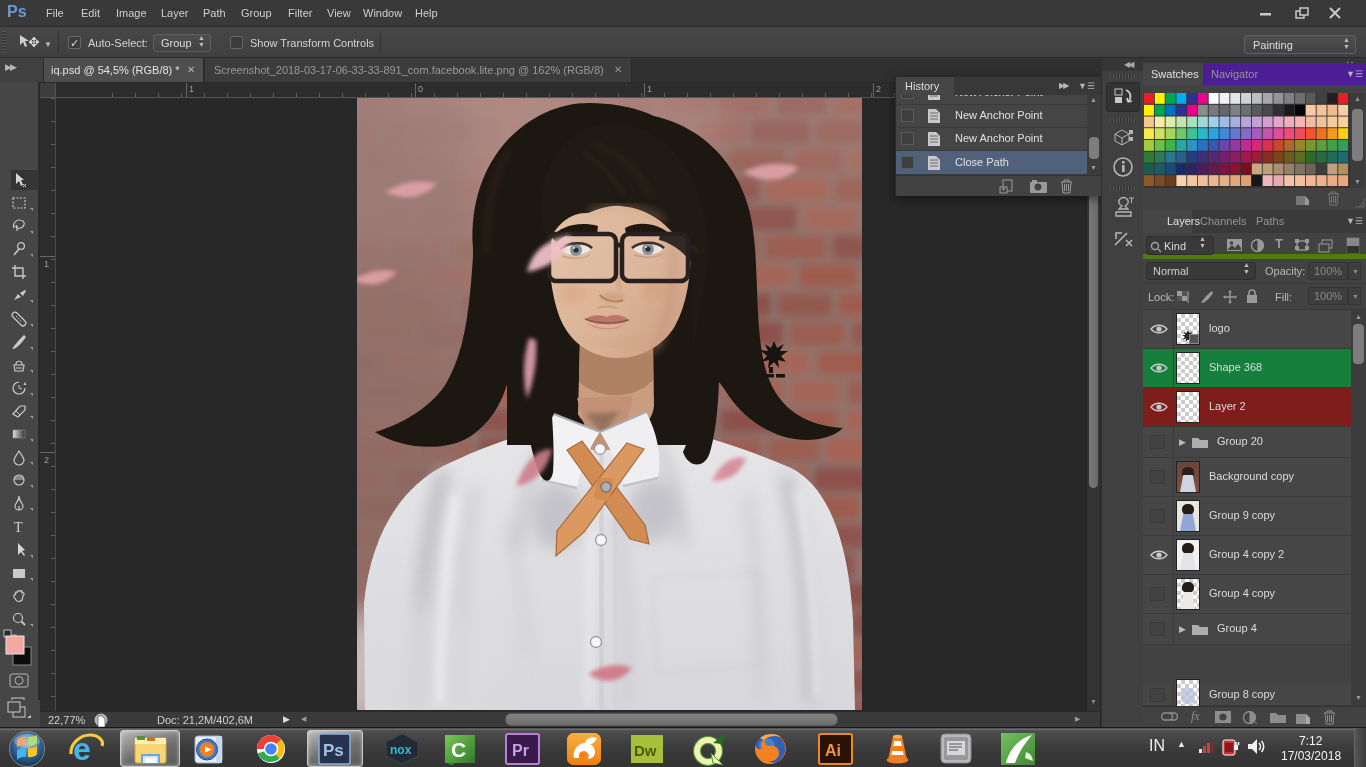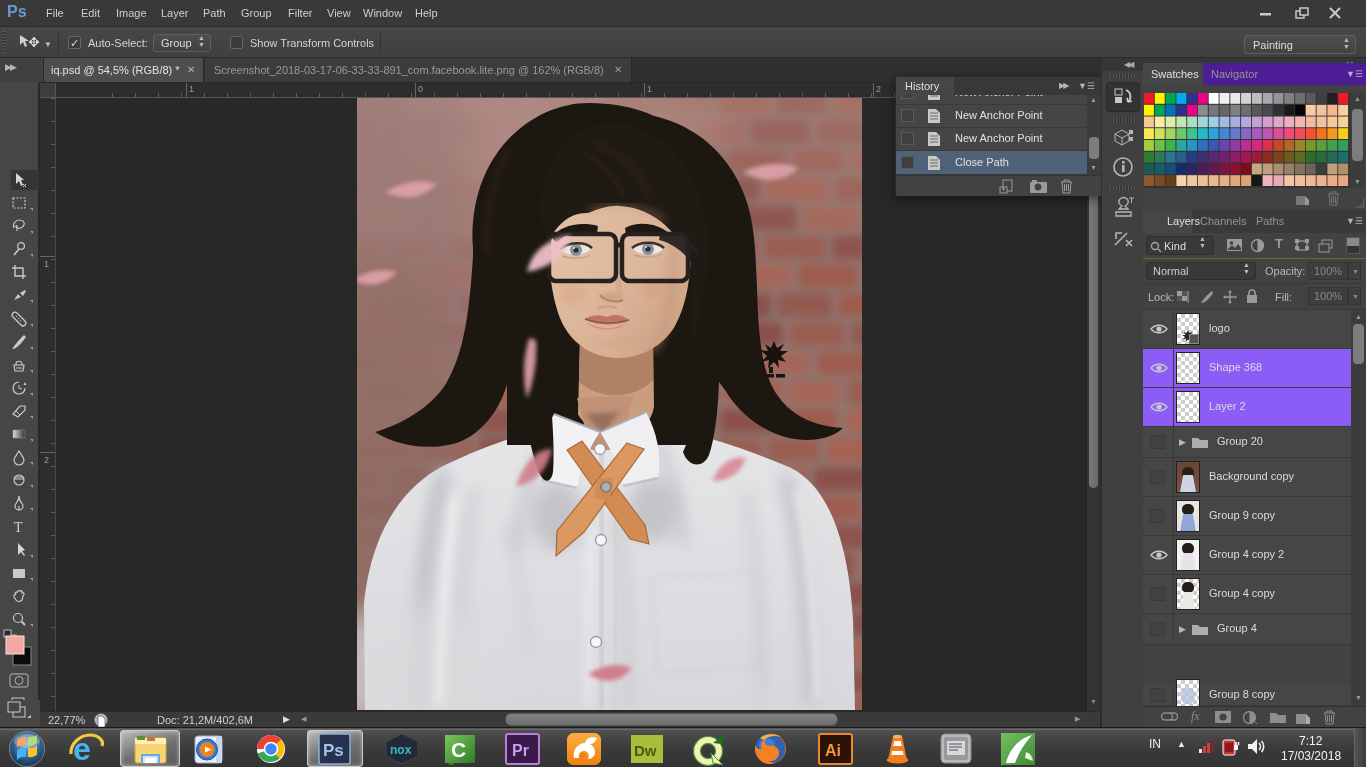--- a/index.html
+++ b/index.html
@@ -1019,21 +1019,21 @@
 
 <div class="a" style="left:1143px;top:210px;width:223px;height:517px;background:#424242">
  <div class="a" style="left:0;top:0;width:223px;height:23px;background:#3a3a3a">
    <div class="a" style="left:0;top:0;width:49px;height:23px;background:#464646">
         <span class="a" style="left:24px;top:5px;color:#e0e0e0">Layers</span>
       </div>
    <span class="a" style="left:57px;top:5px;color:#949494">Channels</span>
    <span class="a" style="left:113px;top:5px;color:#949494">Paths</span>
    <span class="a" style="left:203px;top:6px;color:#b5b5b5;font-size:9px">▼☰</span>
  </div>
- <div class="a" style="left:0;top:23px;width:223px;height:26px;background:#424242;border-bottom:1px solid #4d7c0f">
+ <div class="a" style="left:0;top:23px;width:223px;height:26px;background:#424242;border-bottom:5px solid #4d7c0f">
    <div class="a" style="left:3px;top:3px;width:68px;height:19px;background:#393939;border:1px solid #2e2e2e;border-radius:3px">
      <svg class="a" style="left:3px;top:4px" width="12" height="12">
           <circle cx="5" cy="5" r="3.5" fill="none" stroke="#aaa" stroke-width="1.3"></circle>
           <path d="M8,8 L11,11" stroke="#aaa" stroke-width="1.3"></path>
         </svg>
      <span class="a" style="left:17px;top:3px;color:#ddd">Kind</span>
      <span class="a" style="left:52px;top:-2px;color:#bbb;font-size:7px">▲<br>▼</span>
    </div>
    <svg class="a" style="left:84px;top:6px" width="16" height="14">
         <rect x="0" y="0" width="15" height="12" fill="#9a9a9a"></rect>
@@ -1110,32 +1110,32 @@
         <div class="a" style="left:34px;top:4px;width:22px;height:30px;background:#fff;background-image:linear-gradient(45deg,#ccc 25%,transparent 25%,transparent 75%,#ccc 75%),linear-gradient(45deg,#ccc 25%,transparent 25%,transparent 75%,#ccc 75%);background-size:8px 8px;background-position:0 0,4px 4px;;outline:1px solid #222">
           <svg class="a" style="left:0;top:0" width="22" height="30">
             <g transform="translate(5,16)" fill="#2a241e">
               <path d="M6,0 L4.5,3 L1.5,2 L3.5,5 L0,5 L3,7 L0.5,9.5 L4,8.5 L3.5,12 L6,9.5 L8.5,12 L8,8.5 L11.5,9.5 L9,7 L12,5 L8.5,5 L10.5,2 L7.5,3 Z"></path>
             </g>
           </svg>
           <div class="a" style="left:12px;top:20px;width:10px;height:10px;background:#555;border:1px solid #888"></div>
         </div>
         <span class="a tx" style="left:66px;top:12px;color:#dcdcdc">logo</span>
       </div>
-      <div class="a" style="left:0;top:39px;width:208px;height:39px;background:#8b5cf6;border-bottom:1px solid #3a3a3a">
+      <div class="a" style="left:0;top:39px;width:208px;height:39px;background:#15803d;border-bottom:1px solid #3a3a3a">
         <div class="a" style="left:0;top:13px;width:30px;height:14px">
           <svg class="a" style="left:7px;top:0px" width="18" height="12">
             <path d="M1,6 C5,1 13,1 17,6 C13,11 5,11 1,6 Z" fill="none" stroke="#c9c9c9" stroke-width="1.3"></path>
             <circle cx="9" cy="6" r="2.6" fill="#c9c9c9"></circle>
           </svg>
         </div>
         <div class="a" style="left:30px;top:0;width:1px;height:39px;background:#393939"></div>
         <div class="a" style="left:34px;top:4px;width:22px;height:30px;background:#fff;background-image:linear-gradient(45deg,#ccc 25%,transparent 25%,transparent 75%,#ccc 75%),linear-gradient(45deg,#ccc 25%,transparent 25%,transparent 75%,#ccc 75%);background-size:8px 8px;background-position:0 0,4px 4px;;outline:1px solid #222"></div>
         <span class="a tx" style="left:66px;top:12px;color:#dcdcdc">Shape 368</span>
       </div>
-      <div class="a" style="left:0;top:78px;width:208px;height:39px;background:#8b5cf6;border-bottom:1px solid #3a3a3a">
+      <div class="a" style="left:0;top:78px;width:208px;height:39px;background:#7f1d1d;border-bottom:1px solid #3a3a3a">
         <div class="a" style="left:0;top:13px;width:30px;height:14px">
           <svg class="a" style="left:7px;top:0px" width="18" height="12">
             <path d="M1,6 C5,1 13,1 17,6 C13,11 5,11 1,6 Z" fill="none" stroke="#c9c9c9" stroke-width="1.3"></path>
             <circle cx="9" cy="6" r="2.6" fill="#c9c9c9"></circle>
           </svg>
         </div>
         <div class="a" style="left:30px;top:0;width:1px;height:39px;background:#393939"></div>
         <div class="a" style="left:34px;top:4px;width:22px;height:30px;background:#fff;background-image:linear-gradient(45deg,#ccc 25%,transparent 25%,transparent 75%,#ccc 75%),linear-gradient(45deg,#ccc 25%,transparent 25%,transparent 75%,#ccc 75%);background-size:8px 8px;background-position:0 0,4px 4px;;outline:1px solid #222"></div>
         <span class="a tx" style="left:66px;top:12px;color:#dcdcdc">Layer 2</span>
       </div>
@@ -1372,21 +1372,21 @@
  <defs>
         <linearGradient id="grg" x1="0" y1="0" x2="1" y2="1">
           <stop offset="0" stop-color="#76c062"></stop>
           <stop offset="1" stop-color="#3d8a34"></stop>
         </linearGradient>
       </defs>
  <path d="M6,31 C10,16 20,6 32,3 C24,12 18,22 15,31 Z" fill="#fff"></path>
  <path d="M26,20 q6,2 7,9 l-8,-3 Z" fill="#e8f4e0"></path>
 </svg>
 
-<span class="a tx" style="left:1149px;top:9px;color:#eee;font-size:12px">IN</span>
+<span class="a tx" style="left:1149px;top:9px;color:#eee;font-size:16px">IN</span>
 <span class="a" style="left:1177px;top:11px;color:#e8e8e8;font-size:9px">▲</span>
 <svg class="a" style="left:1199px;top:12px" width="17" height="14">
  <rect x="0" y="9" width="3" height="4" fill="#e8e8e8"></rect>
       <rect x="4" y="6" width="3" height="7" fill="#d04040"></rect>
  <rect x="8" y="3" width="3" height="10" fill="#d04040"></rect>
       <rect x="12" y="0" width="3" height="13" fill="#7a2a2a"></rect>
 </svg>
 <svg class="a" style="left:1222px;top:9px" width="18" height="19">
  <rect x="1" y="3" width="12" height="15" rx="2" fill="#c83232" stroke="#fff" stroke-width="1"></rect>
  <rect x="3" y="6" width="8" height="9" fill="#8a1a1a"></rect>

